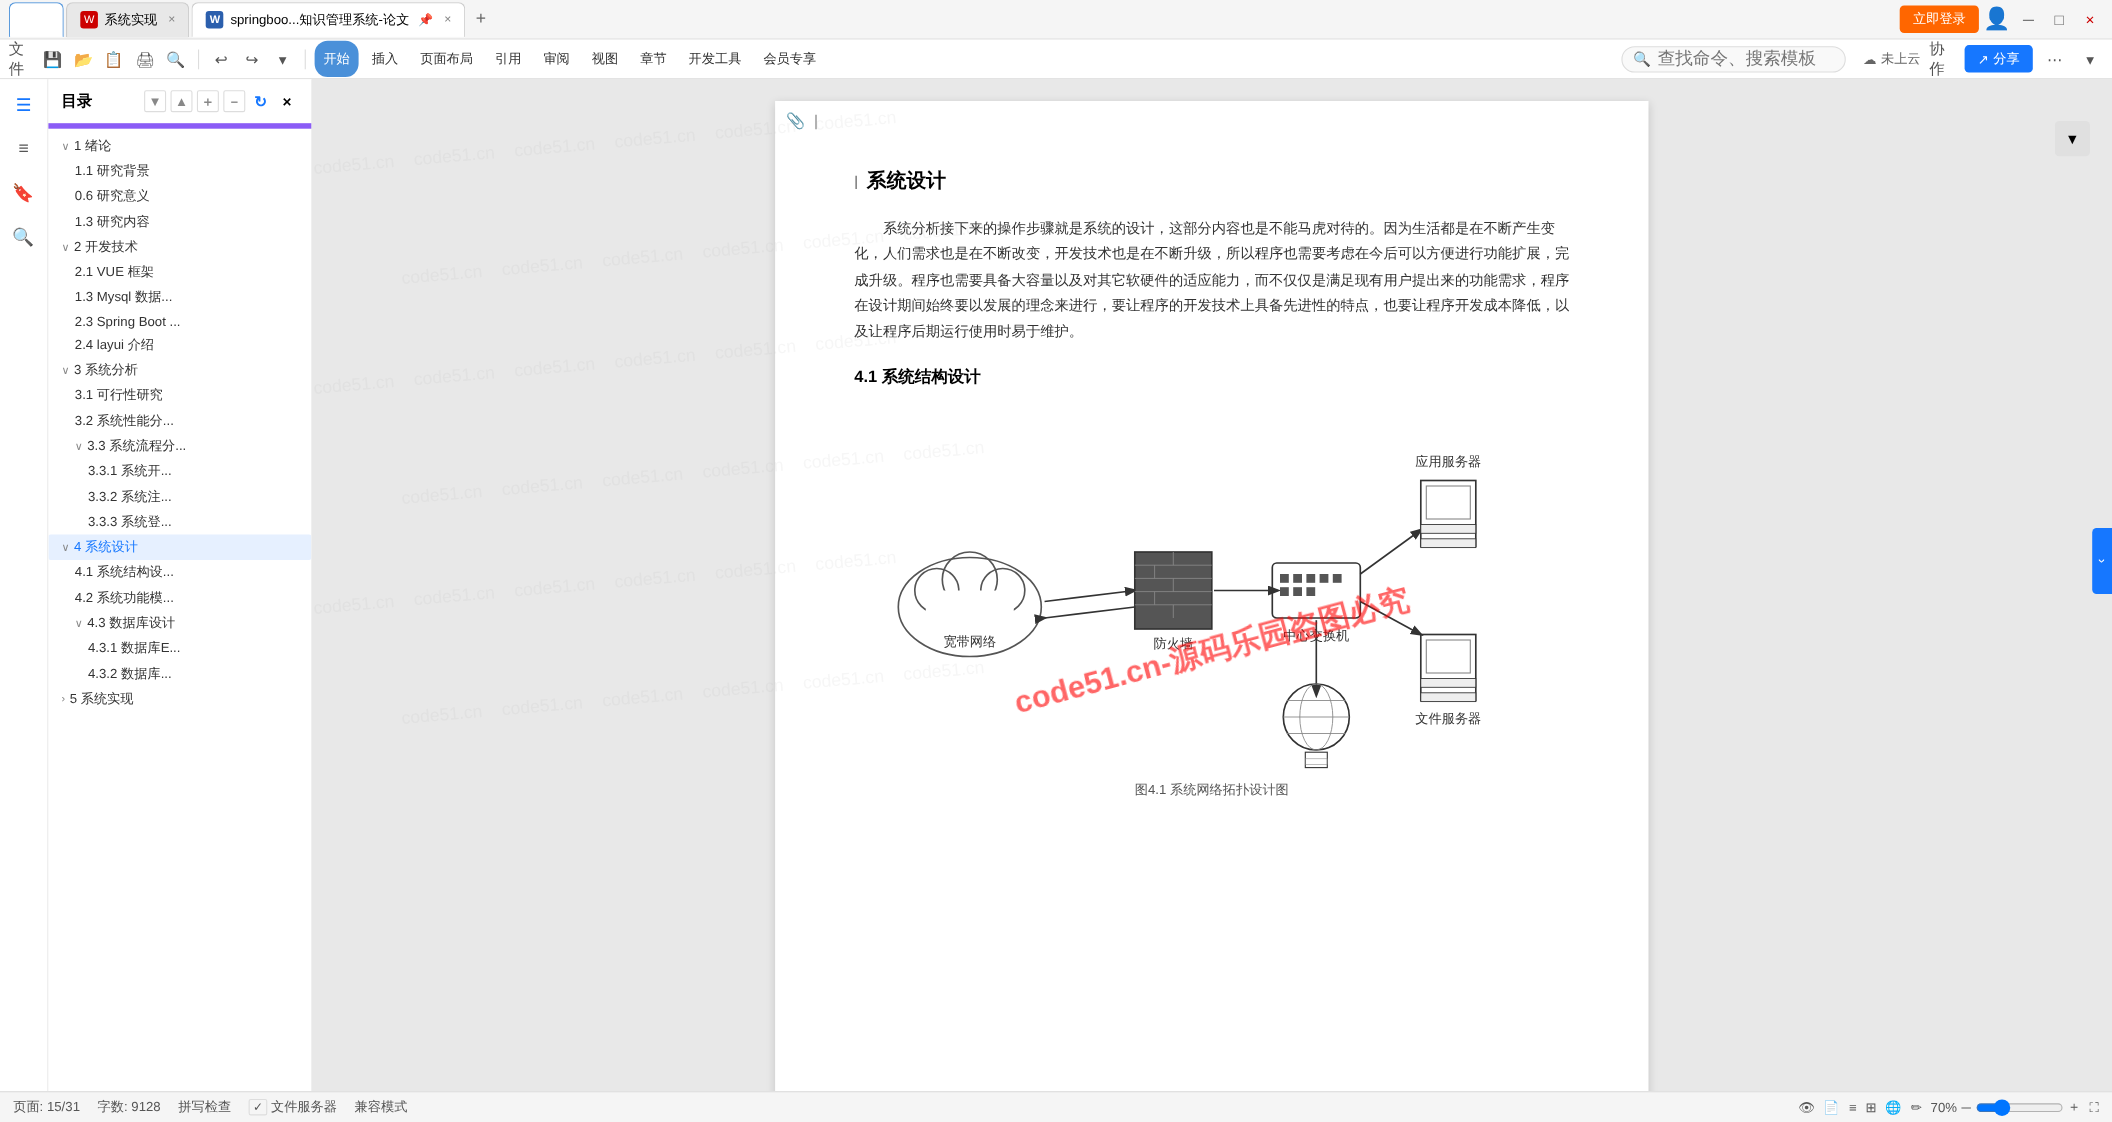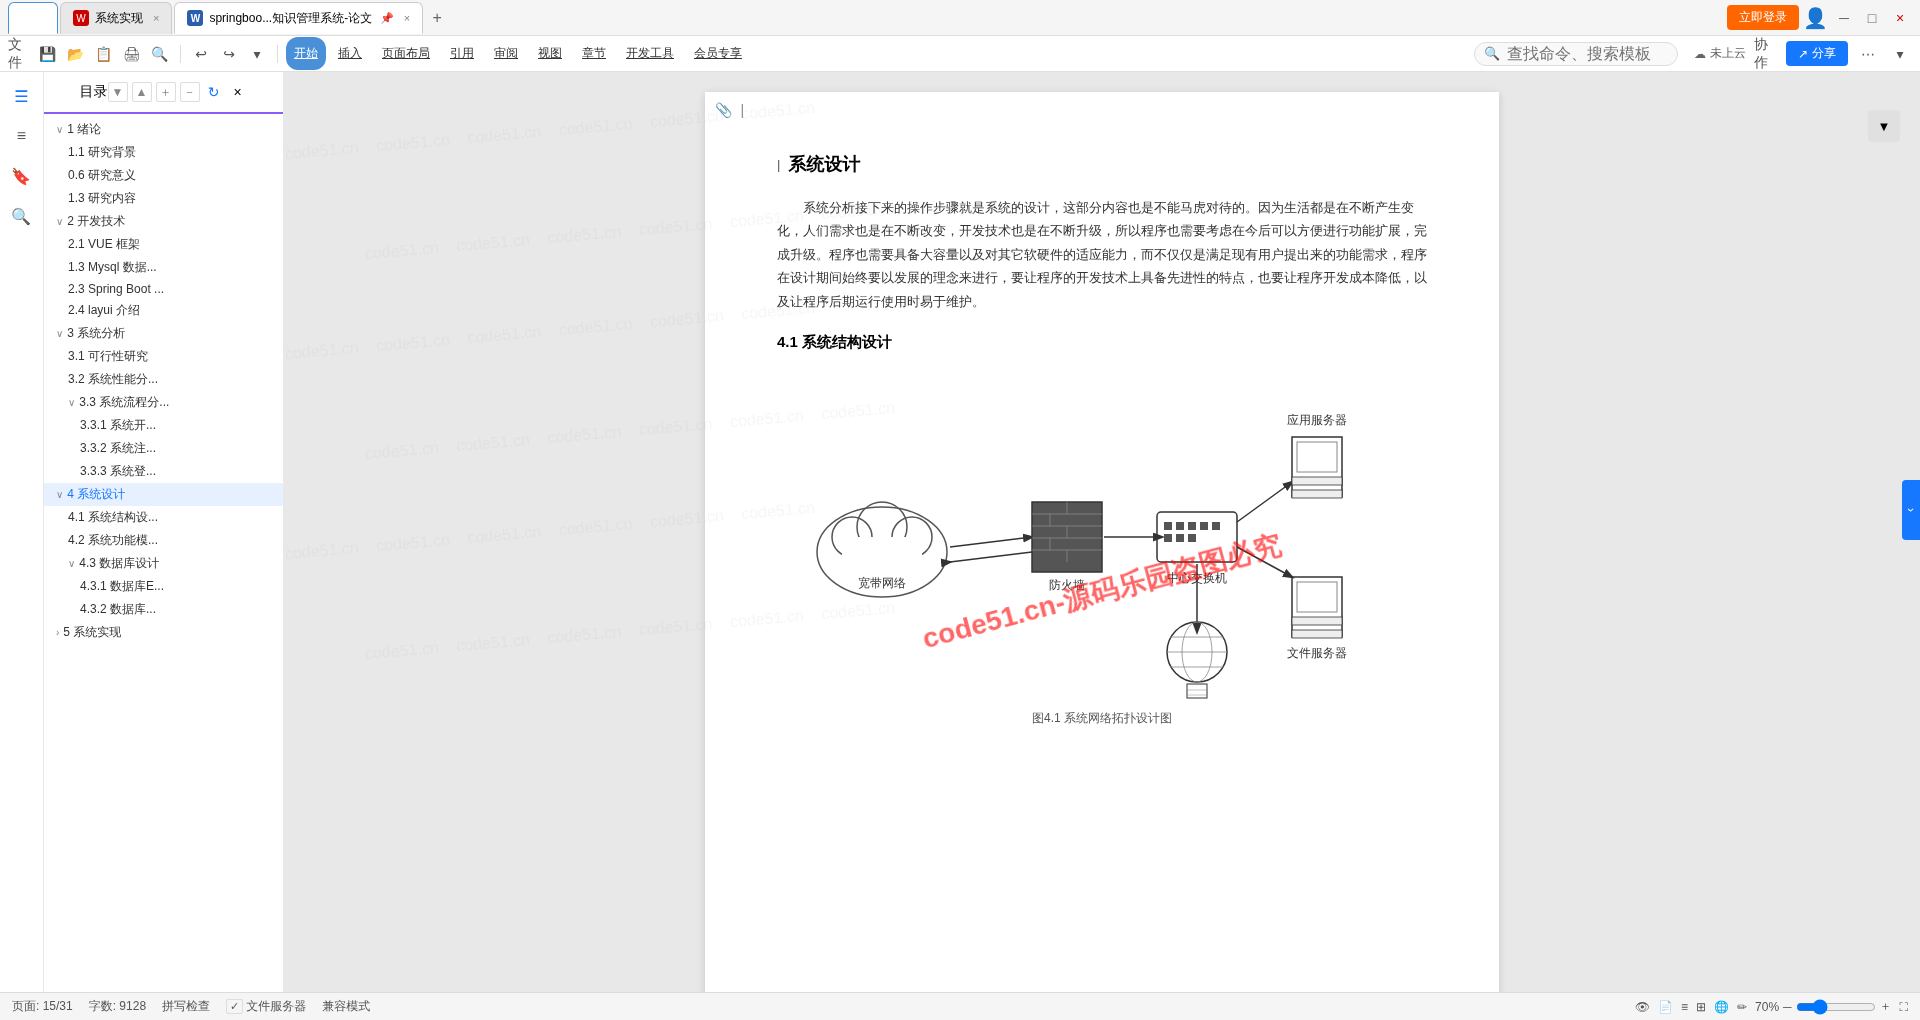--- a/index.html
+++ b/index.html
@@ -26,21 +26,21 @@
     .titlebar-controls { display: flex; align-items: center; gap: 4px; }
     .btn-login { background: #ff6600; color: #fff; border: none; border-radius: 4px; padding: 4px 12px; font-size: 12px; cursor: pointer; }
     .win-controls { display: flex; gap: 4px; }
     .win-btn { width: 24px; height: 24px; border: none; background: transparent; cursor: pointer; font-size: 14px; color: #666; }
 
     
     .menubar {
       display: flex; align-items: center; height: 36px; background: #fff;
       border-bottom: 1px solid #e0e0e0; padding: 0 8px; gap: 4px;
     }
-    .menu-item { padding: 8px 8px; font-size: 12px; cursor: pointer; border-radius: 3px; color: #333; text-decoration: underline; }
+    .menu-item { padding: 8px 8px; font-size: 12px; cursor: pointer; border-radius: 3px; color: #333; }
     .menu-item.active { background: #4a90d9; color: #fff; border-radius: 12px; }
     .menubar-sep { width: 1px; height: 18px; background: #ddd; margin: 0 4px; }
     .toolbar-icon { width: 24px; height: 24px; display: flex; align-items: center; justify-content: center; font-size: 14px; cursor: pointer; color: #555; border-radius: 3px; }
     .search-box { display: flex; align-items: center; border: 1px solid #ddd; border-radius: 16px; padding: 2px 10px; gap: 6px; min-width: 200px; background: #f9f9f9; }
     .search-box input { border: none; background: transparent; font-size: 16px; outline: none; width: 160px; }
     .cloud-area { display: flex; align-items: center; gap: 4px; font-size: 12px; color: #666; margin-left: 8px; }
     .btn-share { display: flex; align-items: center; gap: 4px; background: #1677ff; color: #fff; border: none; border-radius: 4px; padding: 4px 12px; font-size: 12px; cursor: pointer; }
     .right-menu { display: flex; align-items: center; gap: 8px; margin-left: auto; }
 
     
@@ -53,22 +53,22 @@
     }
     .sidebar-icon-btn { width: 32px; height: 32px; display: flex; align-items: center; justify-content: center; cursor: pointer; border-radius: 4px; font-size: 16px; color: #555; }
     .sidebar-icon-btn.active { color: #1677ff; }
 
     
     .toc-panel {
       width: 240px; background: #fff; border-right: 1px solid #e8e8e8;
       display: flex; flex-direction: column;
     }
     .toc-header {
-      display: flex; align-items: center; justify-content: center;
-      padding: 10px 12px; border-bottom: 2px solid #8b5cf6; font-size: 14px; font-weight: normal;
+      display: flex; align-items: center; justify-content: space-between;
+      padding: 10px 12px; border-bottom: 5px solid #8b5cf6; font-size: 14px; font-weight: bold;
     }
     .toc-toolbar { display: flex; gap: 4px; align-items: center; }
     .toc-btn { width: 20px; height: 20px; display: flex; align-items: center; justify-content: center; cursor: pointer; color: #888; font-size: 12px; border: 1px solid #ddd; border-radius: 2px; }
     .toc-content { flex: 1; overflow-y: auto; padding: 4px 0; }
     .toc-item {
       display: flex; align-items: center; padding: 3px 12px; cursor: pointer;
       font-size: 12px; color: #333; border-radius: 2px; white-space: nowrap; overflow: hidden; text-overflow: ellipsis;
     }
     .toc-item.active { background: #e6f0ff; color: #1677ff; }
     .toc-item .toggle { margin-right: 4px; font-size: 10px; color: #888; }

